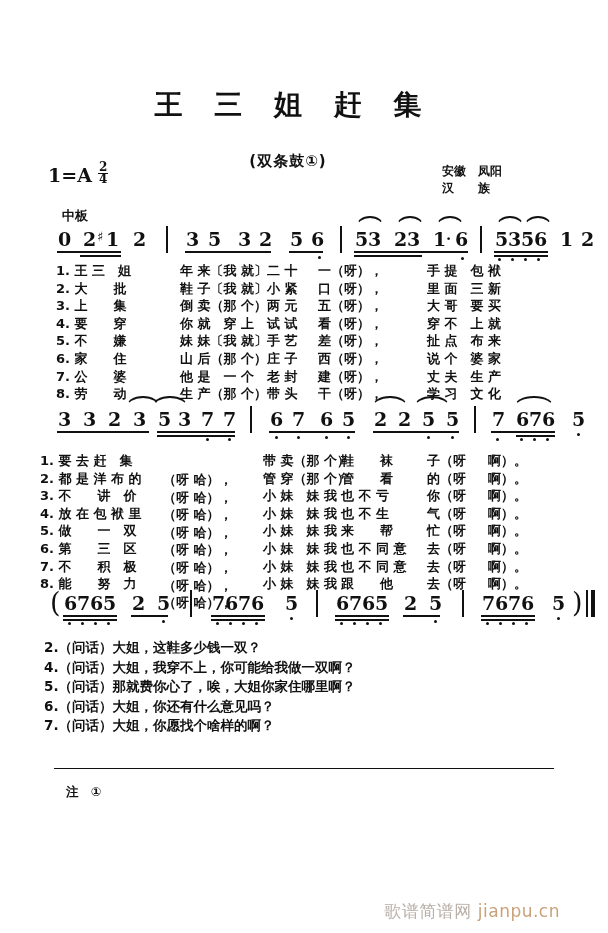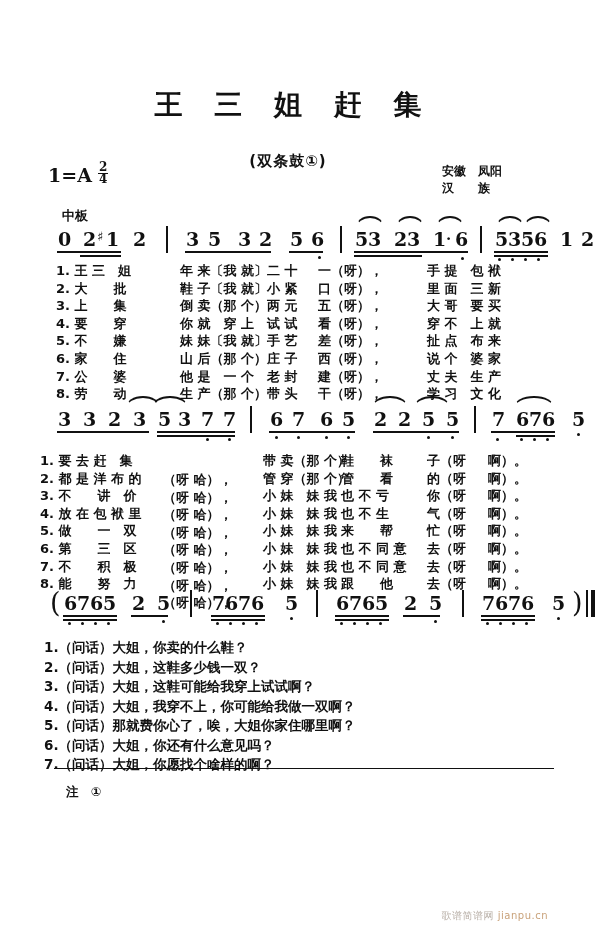--- a/index.html
+++ b/index.html
@@ -218,23 +218,23 @@
     width: 60px;
   }
   .footnote .fnbody {
     margin-left: 62px;
     text-align: justify;
   }
 
   
   .watermark {
     position: absolute;
-    right: 28px;
+    right: 16px;
     bottom: 10px;
-    font-size: 10px;
+    font-size: 17px;
     color: #b9b0a8;
     letter-spacing: 0.5px;
   }
   .watermark .wm-en { color: #c9a27a; }
 </style>
 </head>
 <body>
 
 <div class="page">
 
@@ -556,23 +556,21 @@
 
       <span class="paren-big" style="left:572px;">)</span>
       <span class="endbar" style="left:586px; width:10px;">
         <i style="left:0; width:2px;"></i>
         <i style="left:5px; width:4px;"></i>
       </span>
     </div>
   </div>
 
   <div class="spoken">
-    <div class="row">1.（问话）大姐，你卖的什么鞋？</div>
     <div class="row">2.（问话）大姐，这鞋多少钱一双？</div>
-    <div class="row">3.（问话）大姐，这鞋可能给我穿上试试啊？</div>
     <div class="row">4.（问话）大姐，我穿不上，你可能给我做一双啊？</div>
     <div class="row">5.（问话）那就费你心了，唉，大姐你家住哪里啊？</div>
     <div class="row">6.（问话）大姐，你还有什么意见吗？</div>
     <div class="row">7.（问话）大姐，你愿找个啥样的啊？</div>
   </div>
 
   <div class="footsep"></div>
   <div class="footnote">
     <span class="fnhead">注　①</span>
   </div>

